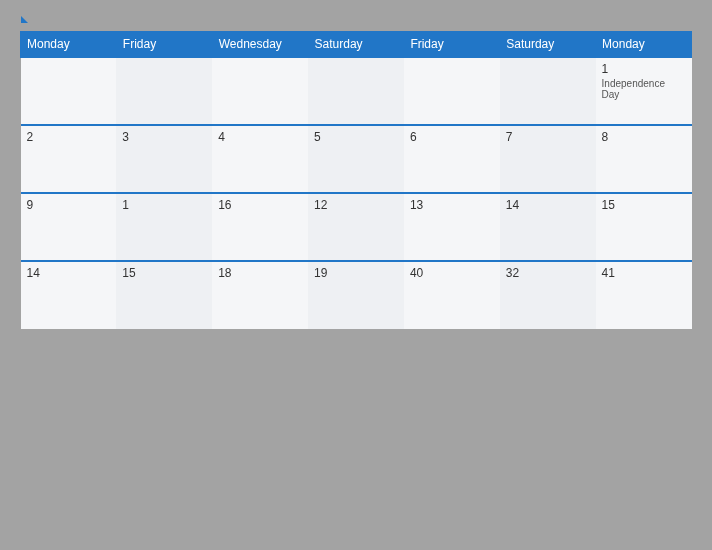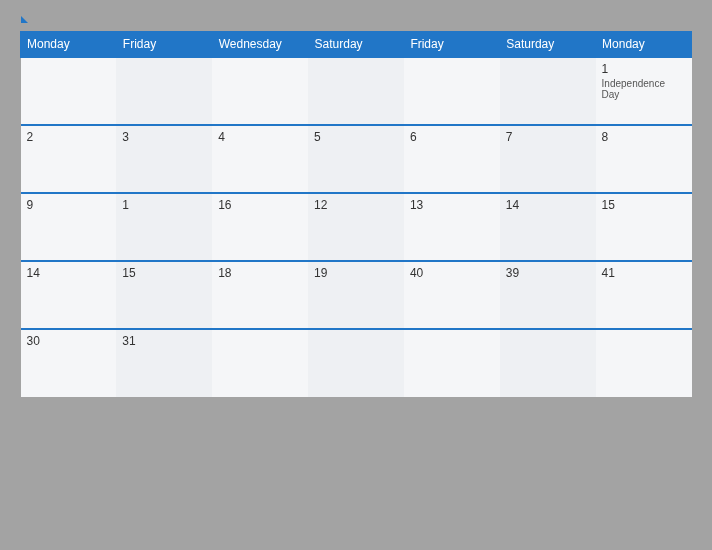--- a/index.html
+++ b/index.html
@@ -210,34 +210,21 @@
           <td>
             <span class="day-number">18</span>
           </td>
           <td>
             <span class="day-number">19</span>
           </td>
           <td>
             <span class="day-number">40</span>
           </td>
           <td>
-            <span class="day-number">39</span>
+            <span class="day-number">32</span>
           </td>
           <td>
             <span class="day-number">41</span>
           </td>
-        </tr>
-        <tr>
-          <td>
-            <span class="day-number">30</span>
-          </td>
-          <td>
-            <span class="day-number">31</span>
-          </td>
-          <td></td>
-          <td></td>
-          <td></td>
-          <td></td>
-          <td></td>
         </tr>
       </tbody>
   </table>
 </div>
 
 </body></html>

